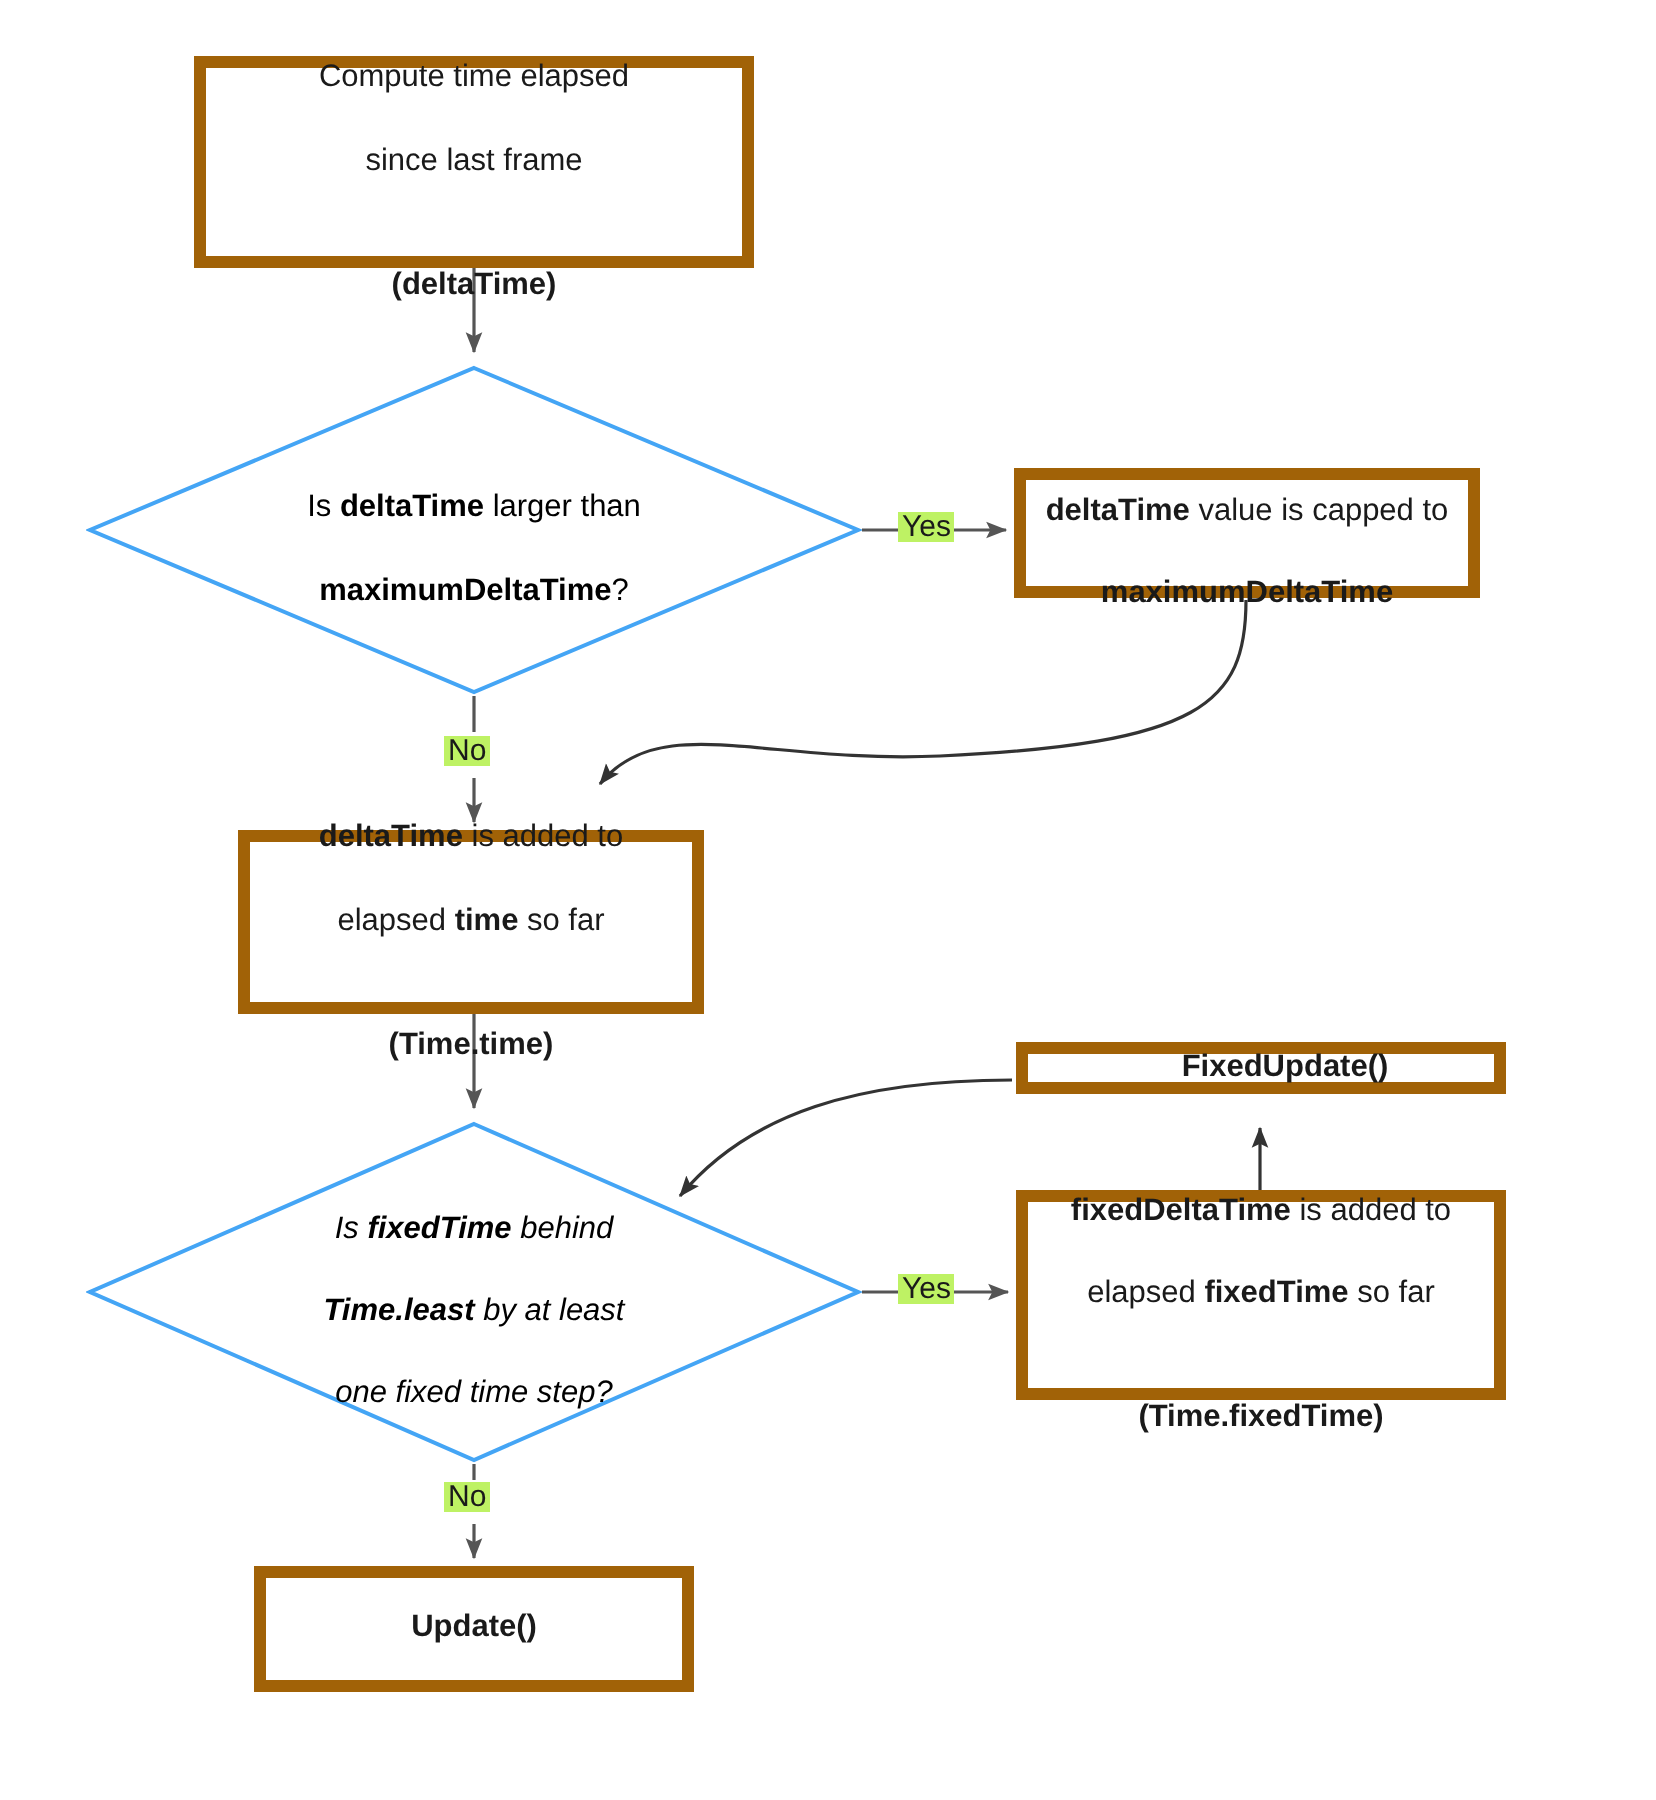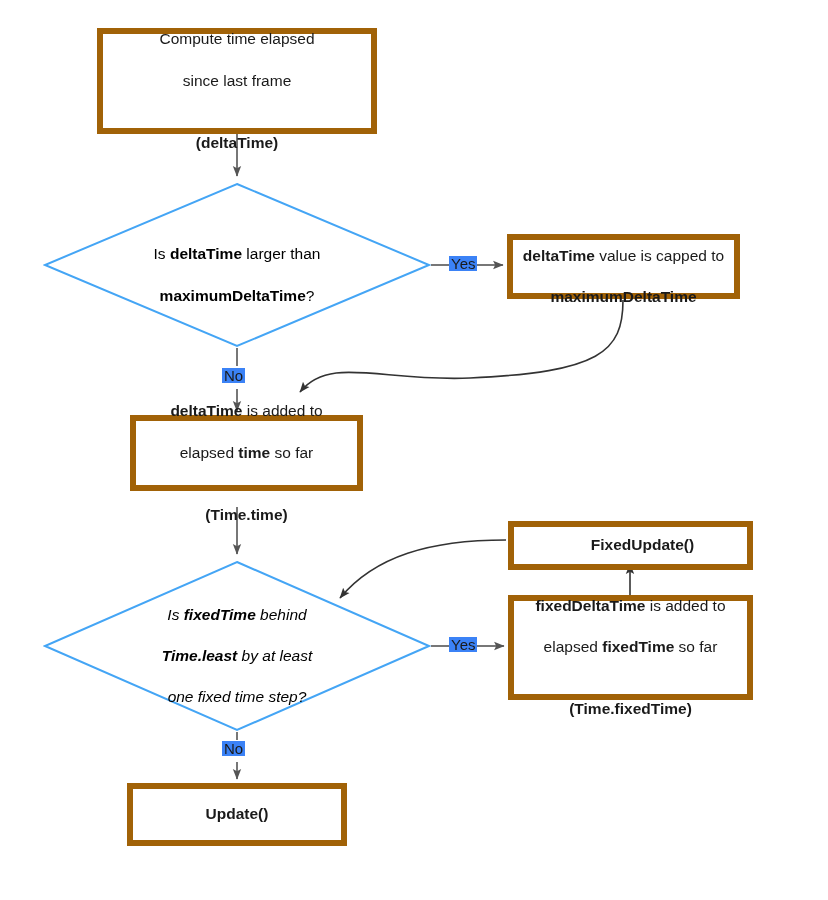--- a/index.html
+++ b/index.html
@@ -65,21 +65,21 @@
     line-height: 1.33;
     text-align: center;
     color: #000000;
     white-space: pre-line;
     z-index: 2;
   }
   .edge-label {
     position: absolute;
     font-size: 15px;
     color: #1a1a1a;
-    background: #3b82f6;
+    background: #bef264;
     padding: 0 2px;
     line-height: 1;
   }
   .bold-only {
     font-weight: bold;
   }
 </style>
 </head>
 <body>
 
@@ -158,21 +158,21 @@
 
   <div class="edge-label" style="left:222px; top:368px;">No</div>
 
   <div class="node process-box" style="left:507px; top:234px; width:233px; height:65px;">
     <div class="node-text">
       <b>deltaTime</b><span> value is capped to</span><br>
       <b>maximumDeltaTime</b>
     </div>
   </div>
 
-  <div class="node process-box" style="left:119px; top:415px; width:233px; height:76px;margin-left:11px;">
+  <div class="node process-box" style="left:119px; top:415px; width:233px; height:92px;">
     <div class="node-text">
       <b>deltaTime</b><span> is added to</span><br>
       <span>elapsed </span><b>time</b><span> so far</span><br><br>
       <b>(Time.time)</b>
     </div>
   </div>
 
   <div class="diamond-node" style="left:43px; top:560px; width:388px; height:172px;font-style:italic;">
     <svg width="388" height="172" viewBox="0 0 388 172">
       <polygon points="194,2 386,86 194,170 2,86" fill="#ffffff" stroke="#44a5f5" stroke-width="2"></polygon>
@@ -181,21 +181,21 @@
       <span>Is </span><b>fixedTime</b><span> behind</span><br>
       <b>Time.least</b><span> by at least</span><br>
       <span>one fixed time step?</span>
     </div>
   </div>
 
   <div class="edge-label" style="left:449px; top:637px;">Yes</div>
 
   <div class="edge-label" style="left:222px; top:741px;">No</div>
 
-  <div class="node process-box" style="left:508px; top:521px; width:245px; height:49px;padding-left:24px;">
+  <div class="node process-box" style="left:508px; top:521px; width:245px; height:26px;padding-left:24px;">
     <div class="node-text bold-only">FixedUpdate()</div>
   </div>
 
   <div class="node process-box" style="left:127px; top:783px; width:220px; height:63px;">
     <div class="node-text bold-only">Update()</div>
   </div>
 
   <div class="node process-box" style="left:508px; top:595px; width:245px; height:105px;">
     <div class="node-text">
       <b>fixedDeltaTime</b><span> is added to</span><br>

